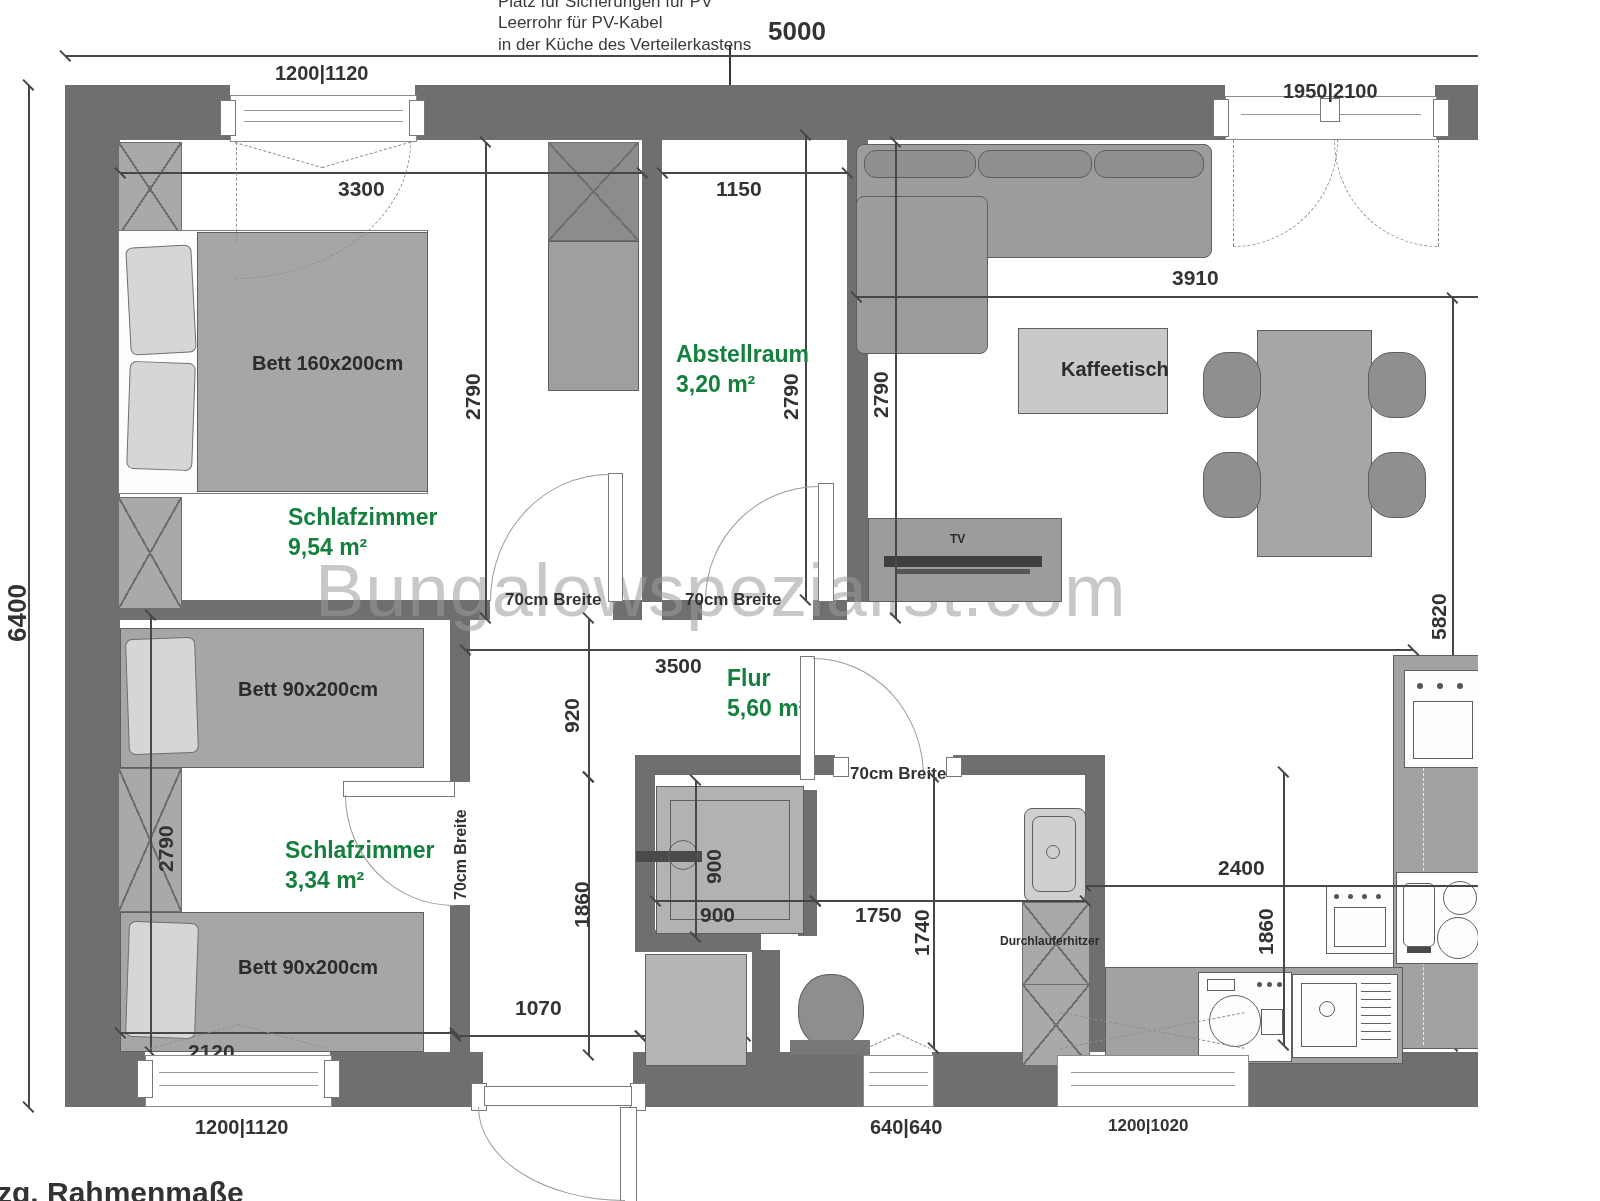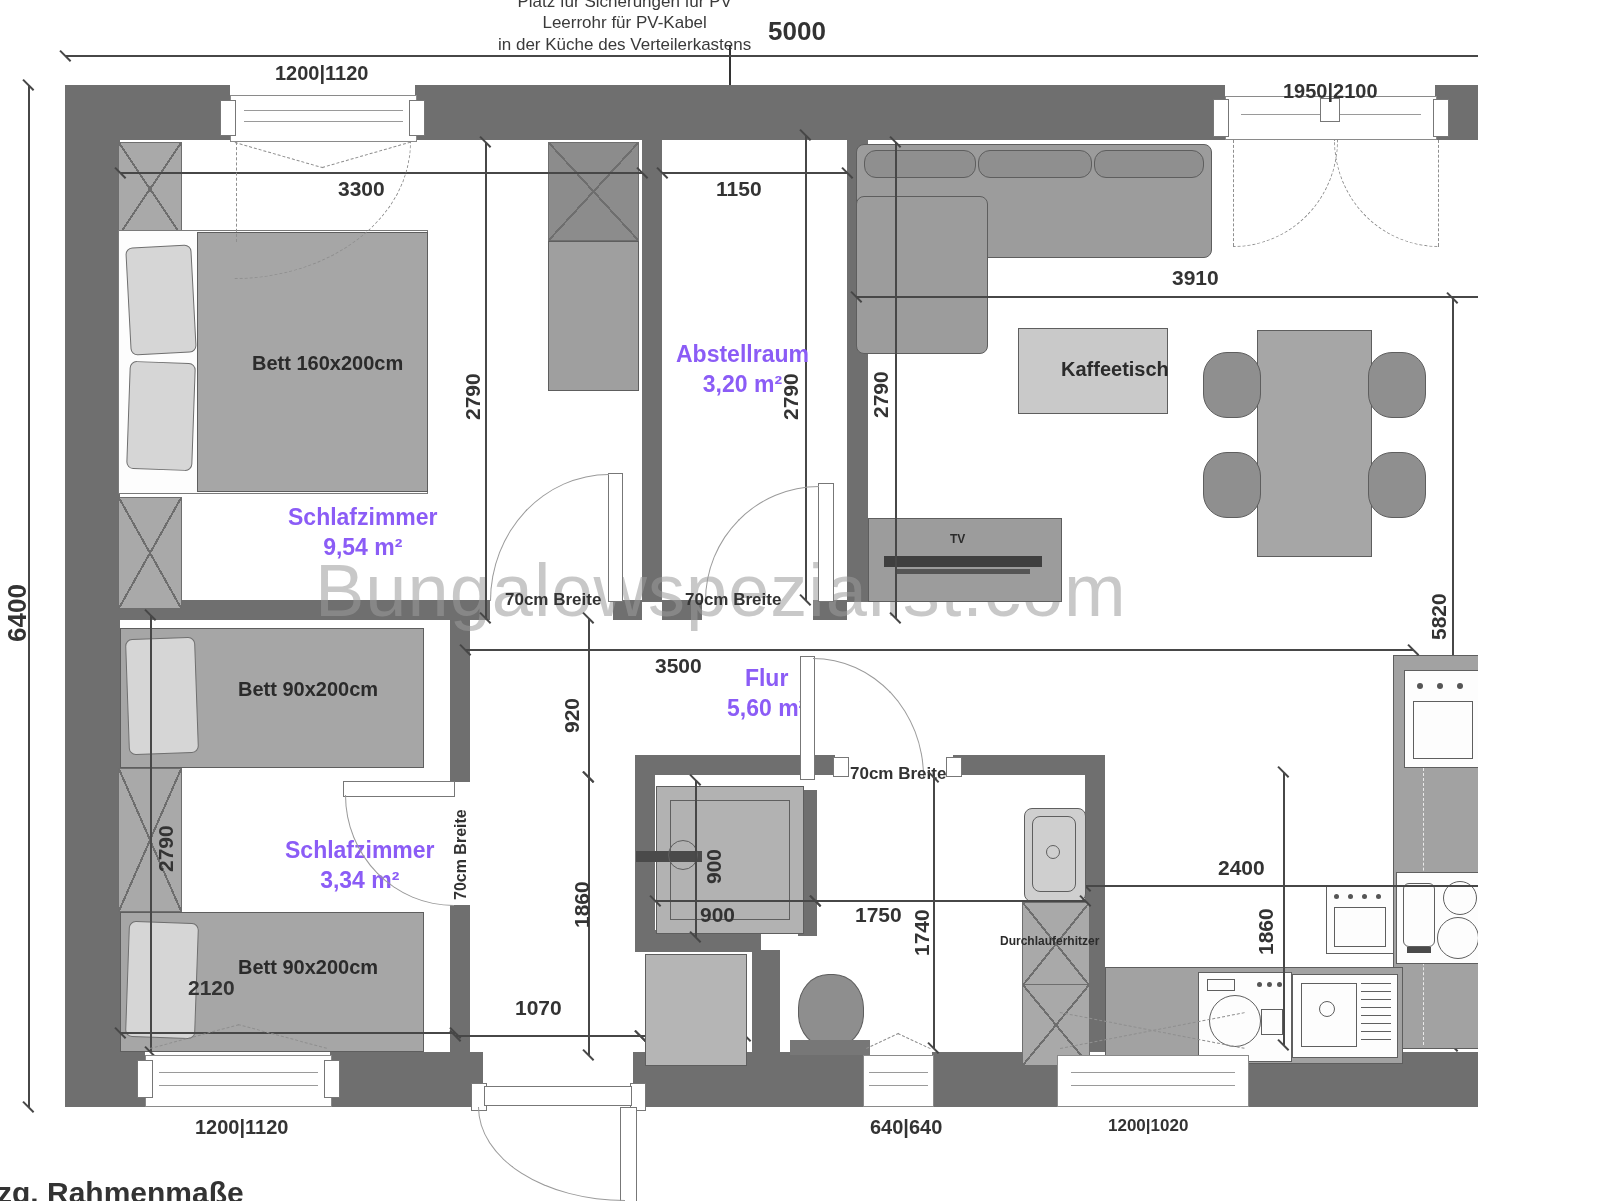--- a/index.html
+++ b/index.html
@@ -1,31 +1,31 @@
 <!DOCTYPE html>
 <html><head>
 <meta charset="utf-8">
 <style>
   html,body{margin:0;padding:0;background:#fff;}
   .plan{position:relative;width:1478px;height:1201px;background:#fff;overflow:hidden;
-        font-family:"Liberation Sans",sans-serif;color:#2e2e2e;text-align:center;}
+        font-family:"Liberation Sans",sans-serif;color:#2e2e2e;}
   .wall{position:absolute;background:#6f6f6f;}
   
   .dim{position:absolute;background:#474747;}
   .dim.h{height:1.5px;}
   .dim.v{width:1.5px;}
   .dim::before,.dim::after{content:"";position:absolute;width:15px;height:1.5px;background:#474747;transform:rotate(45deg);}
   .dim.h::before{left:-7.5px;top:0;}
   .dim.h::after{right:-7.5px;top:0;}
   .dim.v::before{left:-6.75px;top:-0.75px;}
   .dim.v::after{left:-6.75px;bottom:-0.75px;}
   .dlab{position:absolute;font-weight:bold;font-size:21px;color:#333;white-space:nowrap;}
   .big{font-size:26px;}
   .vlab{transform:rotate(-90deg);transform-origin:0 0;}
-  .room-label{position:absolute;font-weight:bold;font-size:23px;line-height:1.3;color:#8b5cf6;white-space:nowrap;}
+  .room-label{position:absolute;font-weight:bold;font-size:23px;line-height:1.3;color:#15803d;white-space:nowrap;}
   .furn-label{position:absolute;font-weight:bold;font-size:20px;color:#2b2b2b;white-space:nowrap;}
   .tiny{font-size:12px;}
   .note{position:absolute;font-size:17px;color:#3a3a3a;line-height:1.25;white-space:nowrap;}
   .win{position:absolute;background:#fff;border:1.5px solid #8a8a8a;}
   .wl{position:absolute;left:7%;right:7%;height:0;border-top:1.2px solid #9a9a9a;}
   .wlv{position:absolute;top:4%;bottom:4%;width:0;border-left:1.2px solid #9a9a9a;}
   .jamb{position:absolute;background:#fff;border:1.2px solid #777;}
   .furn{position:absolute;background:#a6a6a6;border:1.5px solid #5e5e5e;}
   .lite{background:#c9c9c9;}
   .xbox{position:absolute;background-color:#a9a9a9;border:1.5px solid #6e6e6e;
@@ -301,21 +301,21 @@
   <div class="furn" style="left:120px;top:912px;width:302px;height:138px;"></div>
   <div class="pillow" style="left:127px;top:922px;width:68px;height:114px;transform:rotate(2deg);"></div>
   <div class="furn-label" style="left:238px;top:956px;">Bett 90x200cm</div>
   <div class="room-label" style="left:285px;top:836px;">
     <div>Schlafzimmer</div>
     <div>3,34 m²</div>
   </div>
   <div class="dim v" style="left:150px;top:615px;height:437px;"></div>
   <div class="dlab vlab" style="left:154px;top:872px;">2790</div>
   <div class="dim h" style="left:120px;top:1032px;width:335px;"></div>
-  <div class="dlab" style="left:188px;top:976px;">2120</div>
+  <div class="dlab" style="left:188px;top:1040px;">2120</div>
 
   <div class="leaf" style="left:343px;top:781px;width:110px;height:14px;"></div>
   <div class="arc" style="left:345px;top:795px;width:108px;height:110px;border-left:1.3px solid #9a9a9a;border-bottom:1.3px solid #9a9a9a;border-bottom-left-radius:100%;"></div>
   <div class="dlab vlab" style="left:452px;top:900px;font-size:16px;">70cm Breite</div>
 
   <div class="win" style="left:145px;top:1055px;width:185px;height:50px;">
     <div class="wl" style="top:32%;"></div>
     <div class="wl" style="top:58%;"></div>
   </div>
   <div class="jamb" style="left:137px;top:1060px;width:14px;height:36px;"></div>

